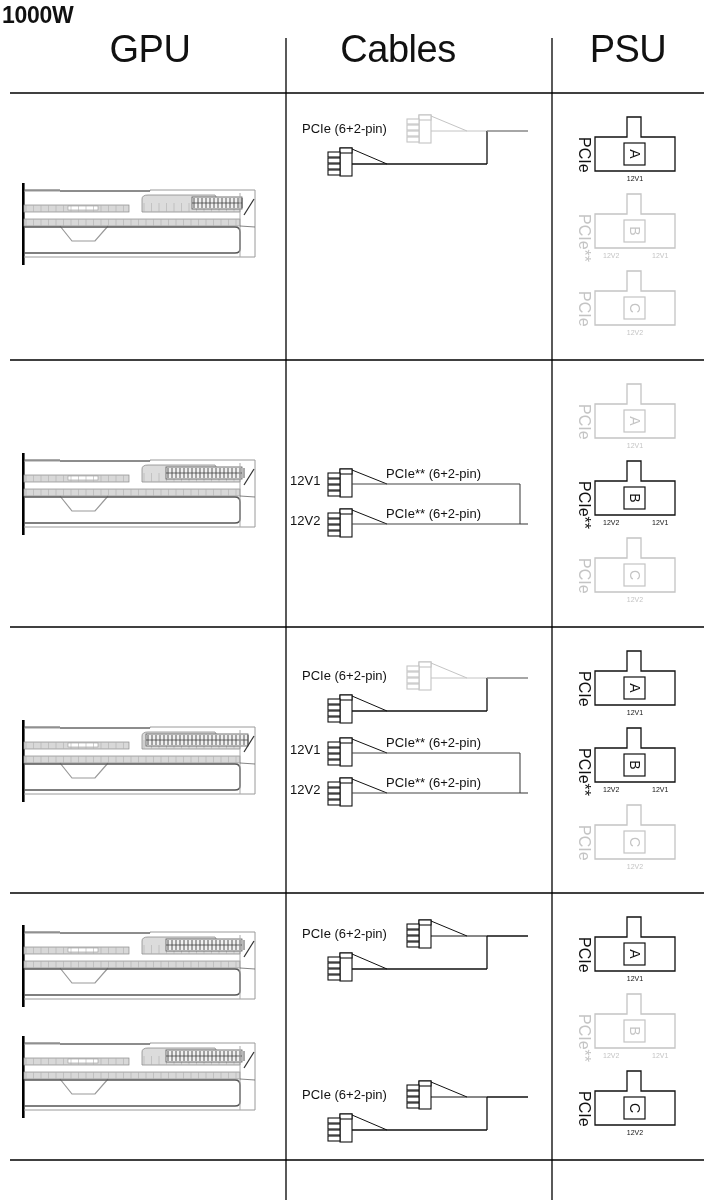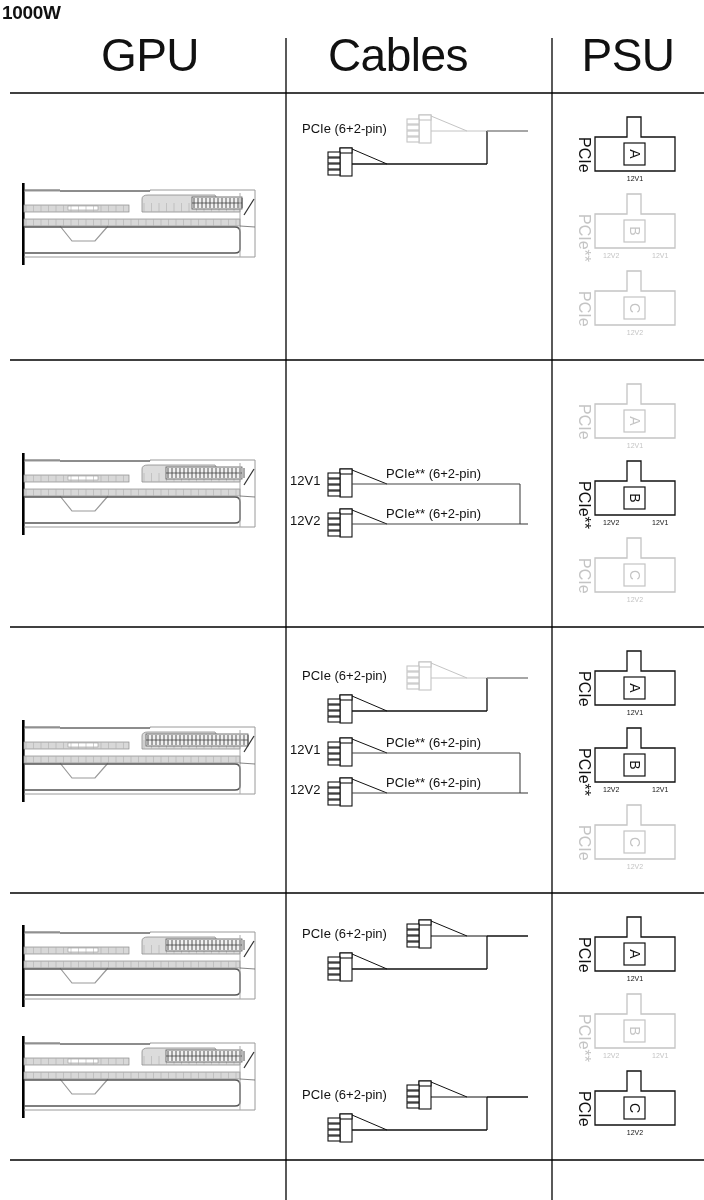--- a/index.html
+++ b/index.html
@@ -1,19 +1,19 @@
 <!DOCTYPE html>
 <html><head>
 <meta charset="utf-8">
 <style>
   html, body { margin: 0; padding: 0; background: #ffffff; }
   body { width: 704px; height: 1200px; position: relative; overflow: hidden;
          font-family: "Liberation Sans", "DejaVu Sans", sans-serif; color: #111; }
-  .title { position: absolute; left: 2px; top: 2px; font-size: 19px; font-weight: bold; letter-spacing: -0.3px; }
-  .col-head { position: absolute; top: 28px; font-size: 46px; font-weight: normal; text-align: center; letter-spacing: -0.5px; }
+  .title { position: absolute; left: 2px; top: 2px; font-size: 23px; font-weight: bold; letter-spacing: -0.3px; }
+  .col-head { position: absolute; top: 28px; font-size: 38px; font-weight: normal; text-align: center; letter-spacing: -0.5px; }
   #diagram { position: absolute; left: 0; top: 0; }
   svg text { font-family: "Liberation Sans", "DejaVu Sans", sans-serif; }
 </style>
 </head>
 <body>
 
 <div class="title">1000W</div>
 <div class="col-head" style="left:60px;width:180px;">GPU</div>
 <div class="col-head" style="left:286px;width:224px;">Cables</div>
 <div class="col-head" style="left:552px;width:152px;text-align:center;">PSU</div>

